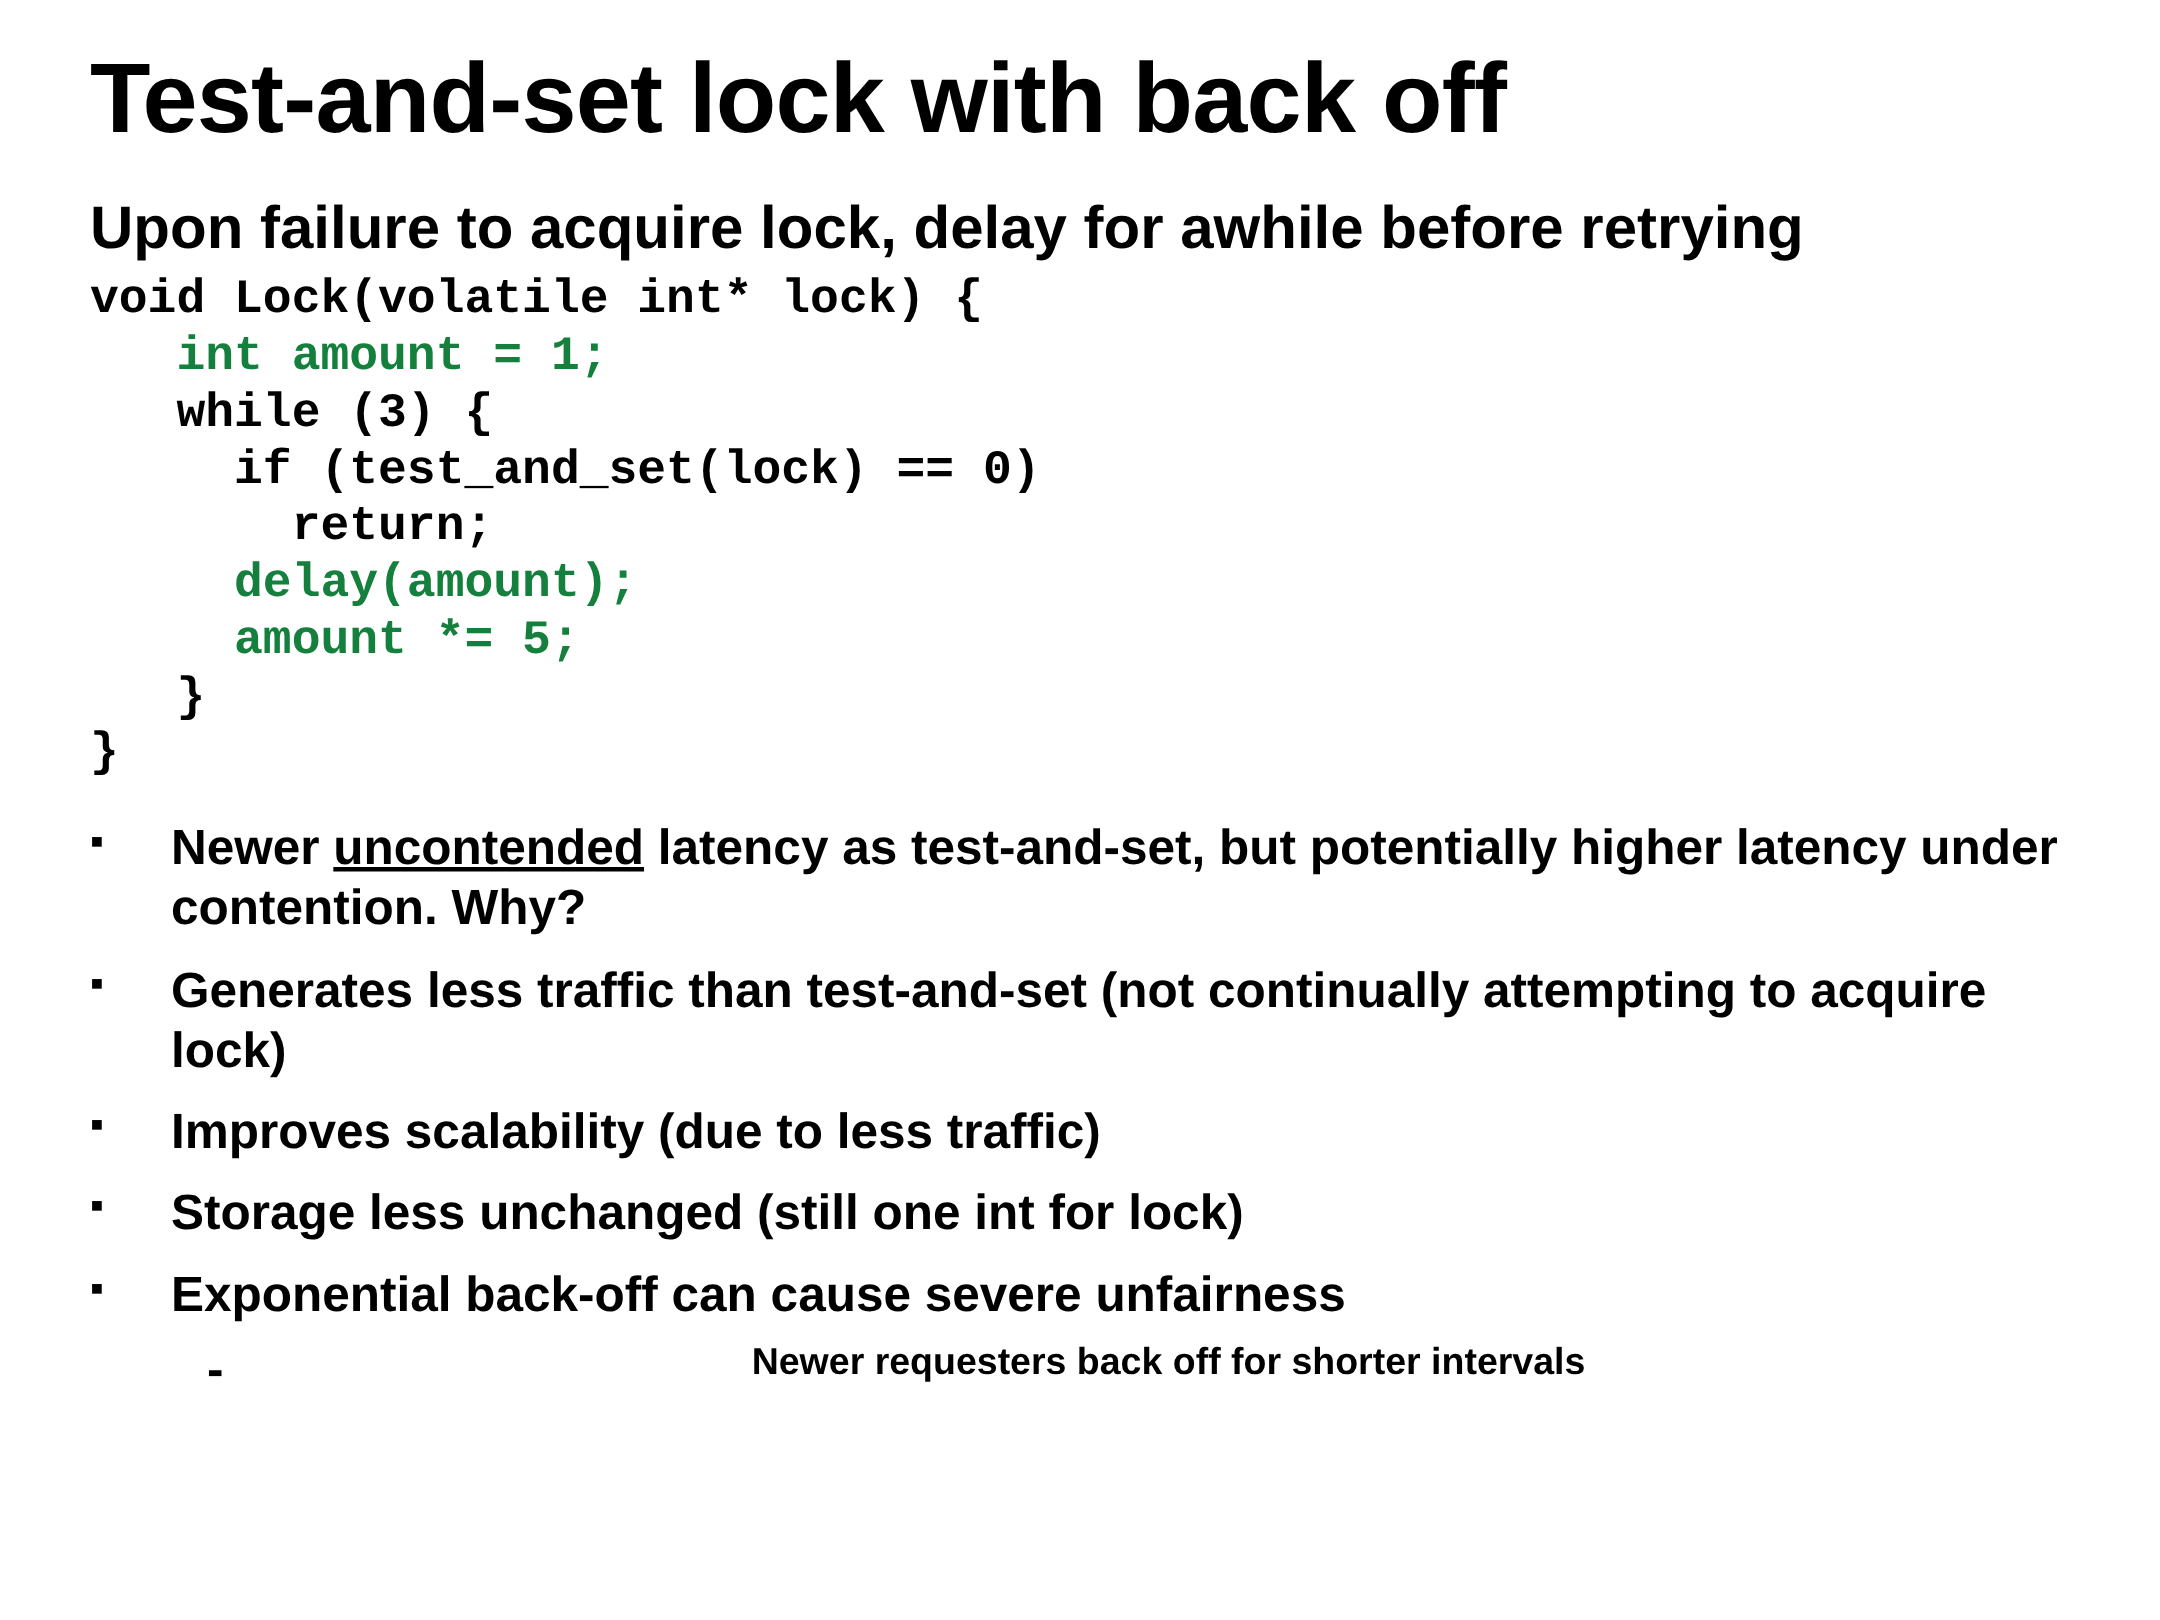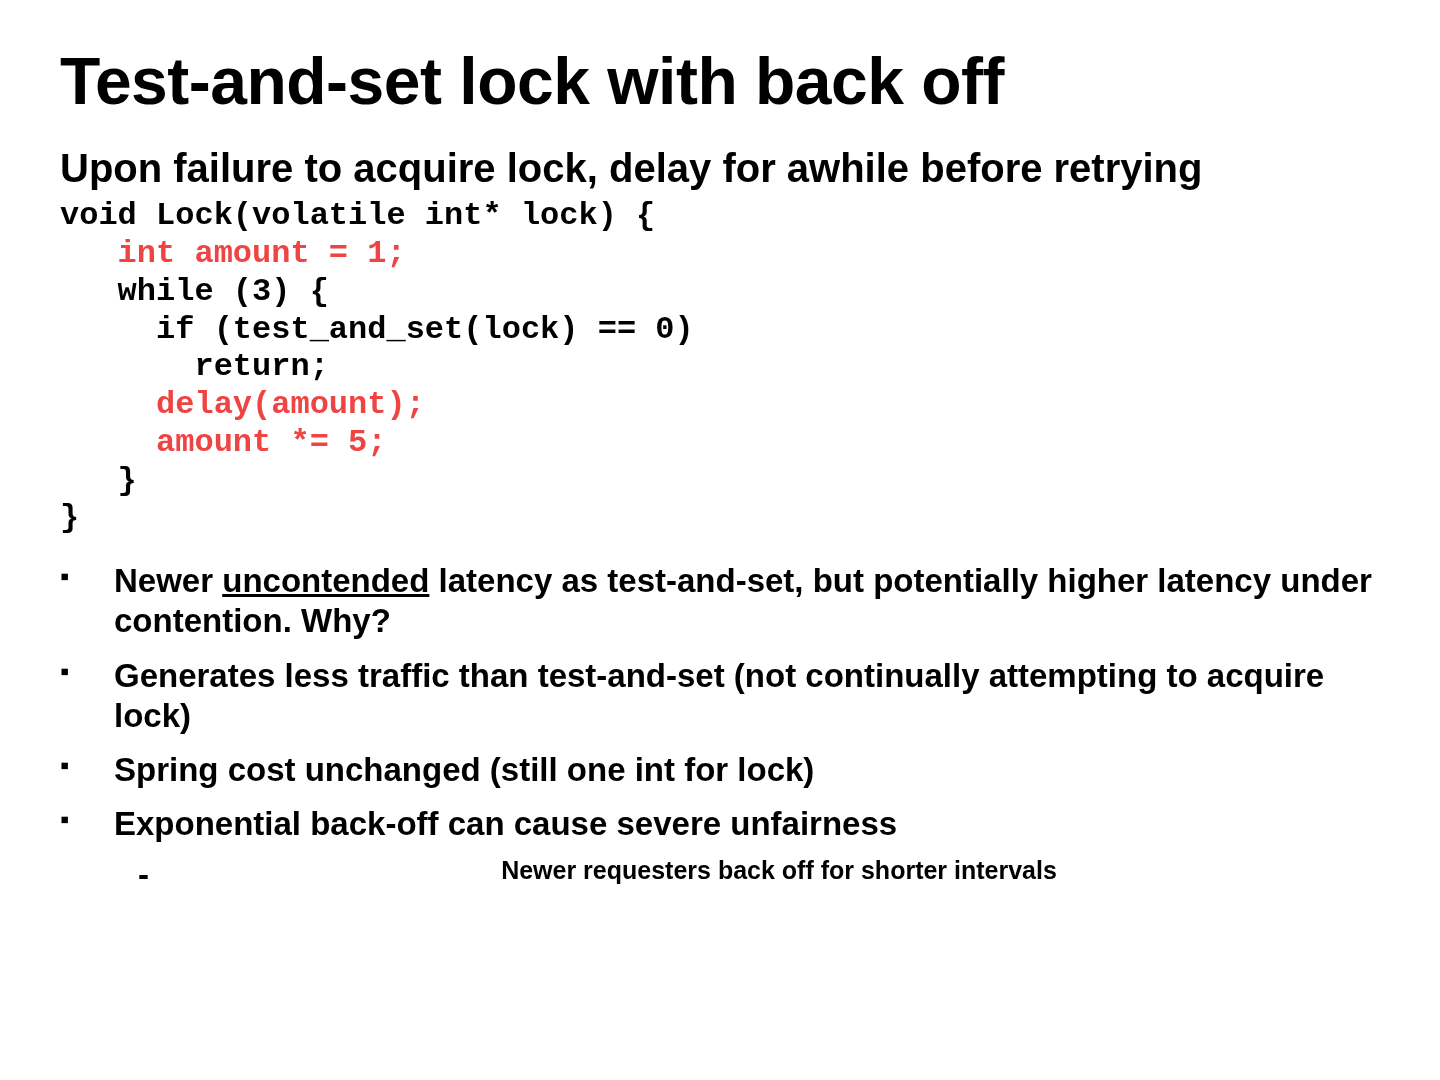--- a/index.html
+++ b/index.html
@@ -1,21 +1,21 @@
 <!DOCTYPE html>
 <html><head>
 <meta charset="utf-8">
 <style>
   * { margin: 0; padding: 0; box-sizing: border-box; }
   html, body { width: 1440px; height: 1080px; background: #fff; font-family: Arial, Helvetica, sans-serif; color: #000; overflow: hidden; }
-  .slide { position: relative; width: 1440px; height: 784px; padding: 30px 60px 0 60px; margin-top: 16px; }
+  .slide { position: relative; width: 1440px; height: 784px; padding: 30px 60px 0 60px; }
   .title { font-size: 66px; font-weight: bold; line-height: 1.08; margin-bottom: 28px; letter-spacing: -0.5px; }
   .subtitle { font-size: 40px; font-weight: bold; line-height: 1.15; margin-bottom: 6px; }
   .code { font-family: Consolas, "Courier New", monospace; font-size: 32px; font-weight: bold; line-height: 1.18; white-space: pre; margin-bottom: 24px; }
-  .code .hl { color: #ef4444; }
+  .code .hl { color: #15803d; }
   ul.bullets { list-style: none; padding-left: 0; }
   ul.bullets > li { position: relative; padding-left: 54px; font-size: 33px; font-weight: bold; line-height: 1.22; margin-bottom: 14px; }
   ul.bullets > li::before { content: "\25AA"; position: absolute; left: 0; top: 0; font-size: 26px; }
   ul.sub { list-style: none; margin-top: 10px; }
   ul.sub > li { position: relative; padding-left: 64px; font-size: 25px; font-weight: bold; line-height: 1.22; text-align: center; }
   ul.sub > li::before { content: "-"; position: absolute; left: 24px; top: 0; font-size: 33px; font-weight: bold; }
   .u { text-decoration: underline; text-align: right; }
   .footer { position: absolute; right: 18px; bottom: 6px; text-align: right; font-size: 21px; font-weight: bold; line-height: 1.15; }
 </style>
 </head>
@@ -35,21 +35,22 @@
 <span class="hl">     delay(amount);</span>
 <span class="hl">     amount *= 5;</span>
 <span>   }</span>
 <span>}</span></div>
 
   <ul class="bullets">
     <li>
       <span>Newer </span><span class="u">uncontended</span><span> latency as test-and-set, but potentially higher latency under contention. Why?</span>
     </li>
     <li>Generates less traffic than test-and-set (not continually attempting to acquire lock)</li>
-    <li>Spring cost unchanged (still one int for lock)</li>
+    <li>Improves scalability (due to less traffic)</li>
+    <li>Storage less unchanged (still one int for lock)</li>
     <li>
       <span>Exponential back-off can cause severe unfairness</span>
       <ul class="sub">
         <li>Newer requesters back off for shorter intervals</li>
       </ul>
     </li>
   </ul>
 
 
 </div>

